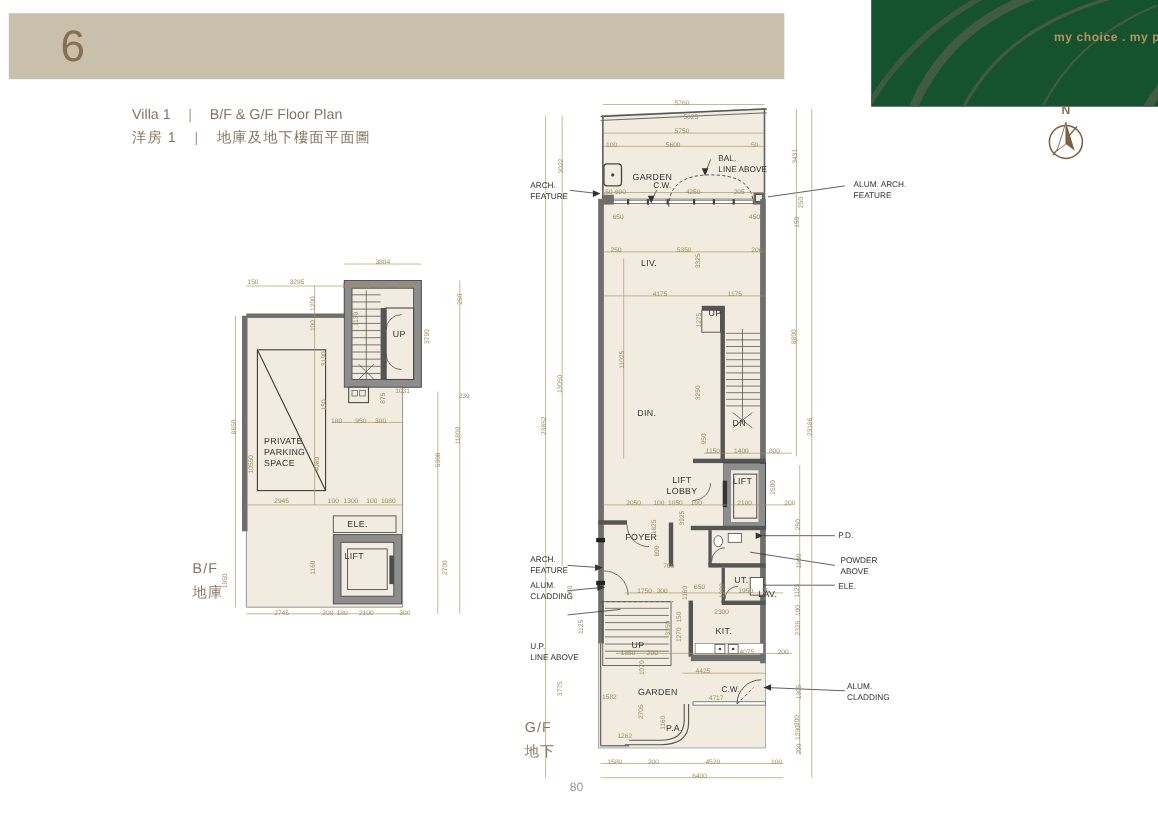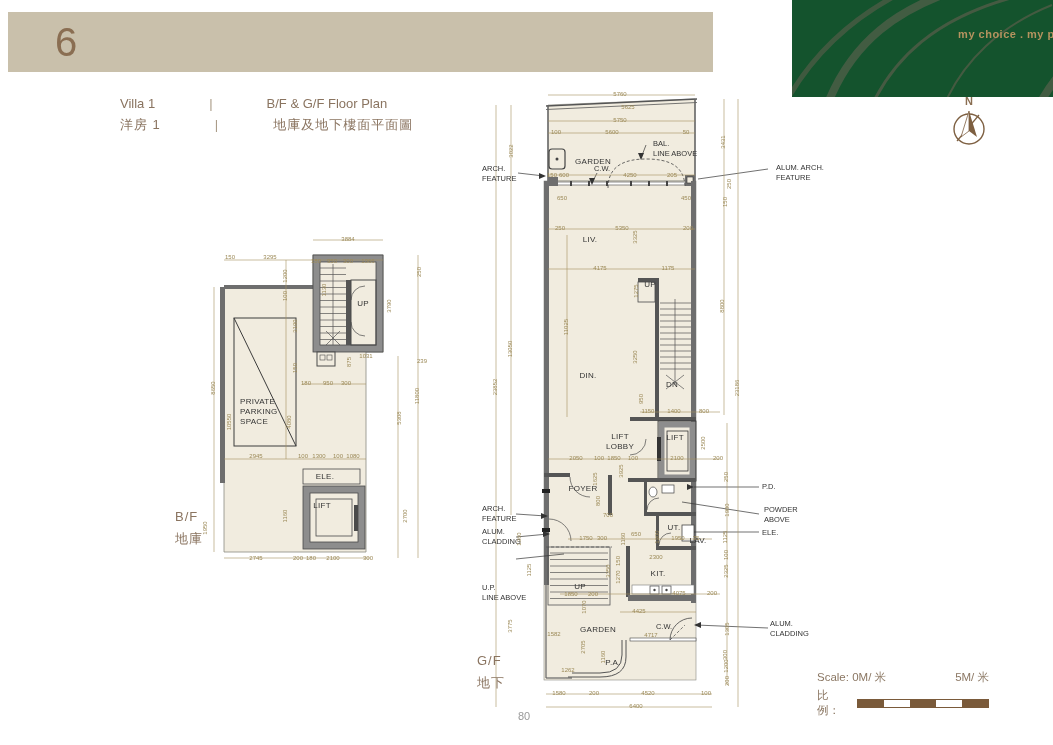--- a/index.html
+++ b/index.html
@@ -22,21 +22,21 @@
   .logo{position:absolute;right:52px;top:28px;text-align:left;z-index:3;}
   .tagline{font-size:11px;font-weight:bold;color:#b5935f;letter-spacing:.5px;margin-left:4px;}
   .brand{font-size:54px;font-weight:bold;color:#ffffff;letter-spacing:-3px;line-height:.95;}
 
   
   .compass{position:absolute;left:942px;top:95px;width:54px;height:58px;text-align:center;}
   .compass-n{font-size:11px;color:#8a6e52;font-weight:bold;height:12px;}
 
   
   .subtitle{position:absolute;left:120px;top:96px;color:#8a7460;}
-  .subtitle .row{display:flex;align-items:baseline;margin-bottom:5px;font-size:13px;gap:38px;}
+  .subtitle .row{display:flex;align-items:baseline;margin-bottom:5px;font-size:13px;}
   .subtitle .sep{margin:0 16px;color:#a99a86;}
   .subtitle .zh{letter-spacing:1px;}
 
   
   .plan{position:absolute;}
   .plan svg{position:absolute;left:0;top:0;}
   .plan .labels{position:absolute;left:0;top:0;width:100%;height:100%;}
   .plan-bf{left:170px;top:226px;width:280px;height:350px;}
   .plan-gf{left:480px;top:85px;width:340px;height:640px;}
 
@@ -492,25 +492,15 @@
 
   <div class="floor-label fl-bf">
     <div>B/F</div>
     <div>地庫</div>
   </div>
   <div class="floor-label fl-gf">
     <div>G/F</div>
     <div>地下</div>
   </div>
 
-  <div class="scalebar">
-    <div class="sb-row1">
-      <span><span>Scale:</span> <span>0M/ 米</span></span>
-      <span>5M/ 米</span>
-    </div>
-    <div class="sb-row2">
-      <span>比例：</span>
-      <span class="sb-bar"></span>
-    </div>
-  </div>
 
   <div class="page-num">80</div>
 </div>
 
 </body></html>

